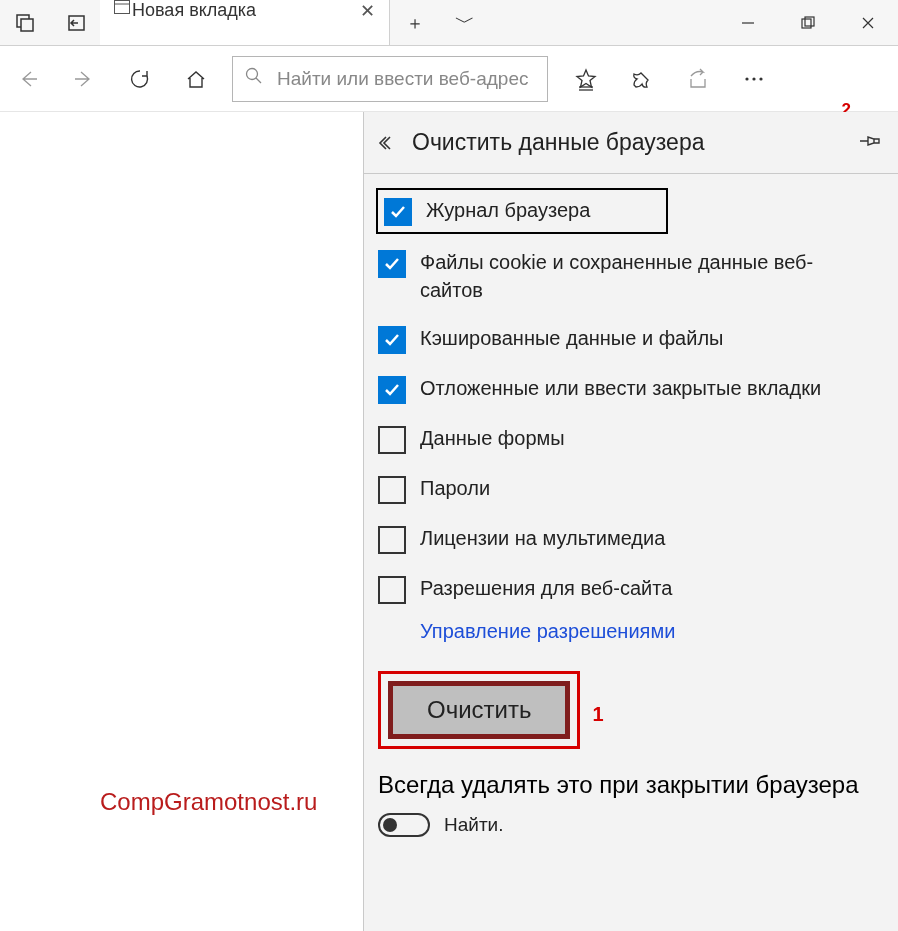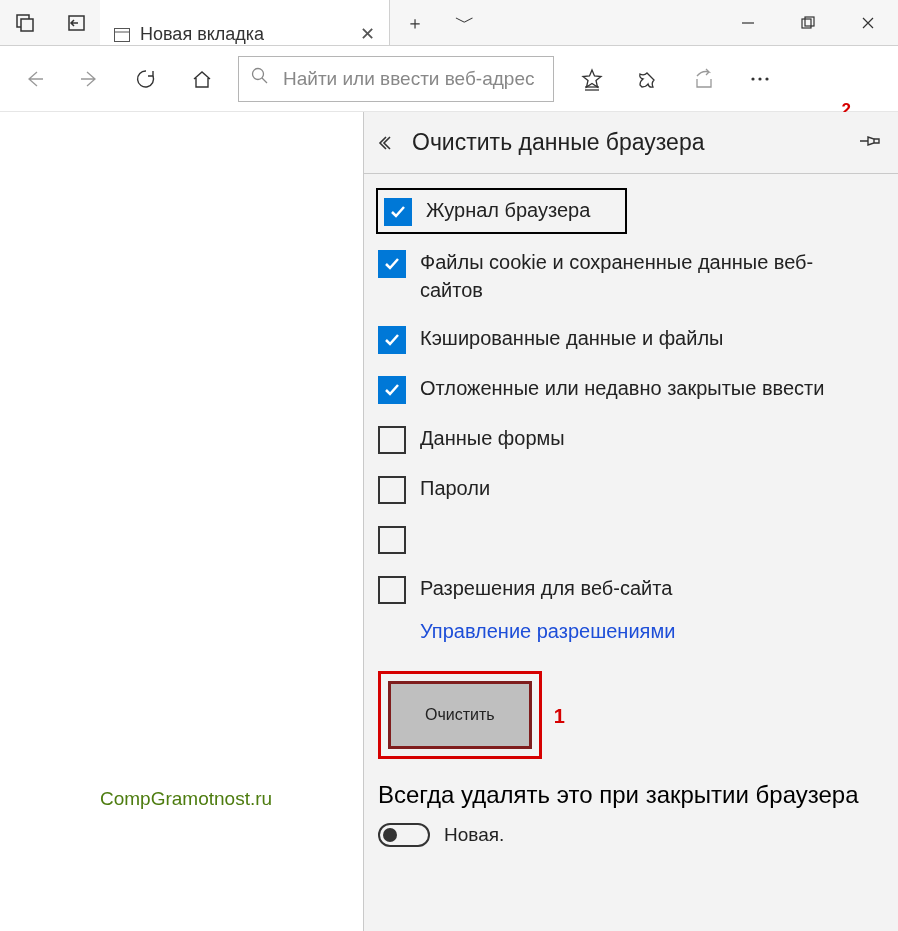--- a/index.html
+++ b/index.html
@@ -23,45 +23,45 @@
   .title-btn {
     width: 50px;
     display: flex;
     align-items: center;
     justify-content: center;
     font-size: 18px;
     color: #333;
   }
   .tab {
     display: flex;
-    align-items: flex-end;
+    align-items: flex-start;
     padding: 0 14px;
     background: #fff;
     border-right: 1px solid #d0d0d0;
-    gap: 10px;
+    gap: 2px;
     min-width: 290px;
   }
   .tab .favicon { font-size: 14px; color: #444; }
   .tab .tab-title { font-size: 18px; color: #333; }
   .tab .close { margin-left: auto; font-size: 18px; color: #555; }
   .titlebar .spacer { flex: 1; }
   .win-controls { display: flex; }
   .win-btn {
     width: 60px;
     display: flex;
     align-items: center;
     justify-content: center;
     font-size: 14px;
     color: #333;
   }
   .toolbar {
     height: 66px;
     display: flex;
     align-items: center;
-    padding: 0 6px 0 6px;
+    padding: 0 6px 0 0;
     gap: 0;
     border-bottom: 1px solid #e6e6e6;
     position: relative;
   }
   .tool-btn {
     width: 56px;
     height: 56px;
     display: flex;
     align-items: center;
     justify-content: center;
@@ -101,22 +101,22 @@
   }
 
   .content {
     position: relative;
     height: calc(931px - 46px - 66px);
   }
   .watermark {
     position: absolute;
     left: 100px;
     top: 676px;
-    color: #4d7c0f;
-    font-size: 19px;
+    color: #b91c1c;
+    font-size: 24px;
   }
   .panel {
     position: absolute;
     left: 363px;
     right: 0;
     top: 0;
     bottom: 0;
     border-left: 1px solid #c9c9c9;
     background: #f3f3f3;
   }
@@ -144,21 +144,21 @@
     align-items: flex-start;
     gap: 14px;
     margin-bottom: 20px;
   }
   .option.highlight {
     border: 2px solid #000;
     padding: 6px 10px 6px 6px;
     margin-left: -2px;
     margin-top: -4px;
     margin-bottom: 14px;
-    width: 251px;
+    width: 292px;
   }
   .chk {
     width: 28px;
     height: 28px;
     flex: 0 0 28px;
     border: 2px solid #333;
     display: flex;
     align-items: center;
     justify-content: center;
     margin-top: 2px;
@@ -180,23 +180,23 @@
   }
   .clear-wrap {
     border: 3px solid #d60000;
     padding: 7px;
     display: inline-block;
     margin-bottom: 22px;
     margin-top: 6px;
   }
   .clear-btn {
     background: #bfbfbf;
-    border: 3px solid #7f1d1d;
-    padding: 22px 34px;
-    font-size: 16px;
+    border: 5px solid #7f1d1d;
+    padding: 10px 34px;
+    font-size: 24px;
     color: #222;
   }
   .marker-1 {
     color: #d60000;
     font-weight: bold;
     font-size: 20px;
     display: inline-block;
     margin-left: 12px;
     vertical-align: middle;
   }
@@ -374,32 +374,33 @@
               <path d="M3 9 L7 13 L15 4" fill="none" stroke="#fff" stroke-width="2.5"></path>
             </svg>
           </div>
           <div class="option-label">Кэшированные данные и файлы</div>
         </div><div class="option">
           <div class="chk checked">
             <svg viewBox="0 0 18 18">
               <path d="M3 9 L7 13 L15 4" fill="none" stroke="#fff" stroke-width="2.5"></path>
             </svg>
           </div>
-          <div class="option-label">Отложенные или недавно закрытые ввести</div>
+          <div class="option-label">Отложенные или ввести закрытые вкладки</div>
         </div><div class="option">
           <div class="chk"></div>
           <div class="option-label">Данные формы</div>
         </div><div class="option">
           <div class="chk"></div>
           <div class="option-label">Пароли</div>
         </div><div class="option">
           <div class="chk"></div>
+          <div class="option-label">Лицензии на мультимедиа</div>
         </div><div class="option">
           <div class="chk"></div>
           <div class="option-label">Разрешения для веб-сайта</div>
         </div><a class="link">Управление разрешениями</a><div><span class="clear-wrap"><button class="clear-btn">Очистить</button></span><span class="marker-1">1</span></div><div class="always-label">Всегда удалять это при закрытии браузера</div><div class="toggle">
           <div class="toggle-track">
             <div class="toggle-knob"></div>
           </div>
-          <span class="toggle-label">Новая.</span>
+          <span class="toggle-label">Найти.</span>
         </div></div>
   </div>
 </div>
 
 </body></html>

